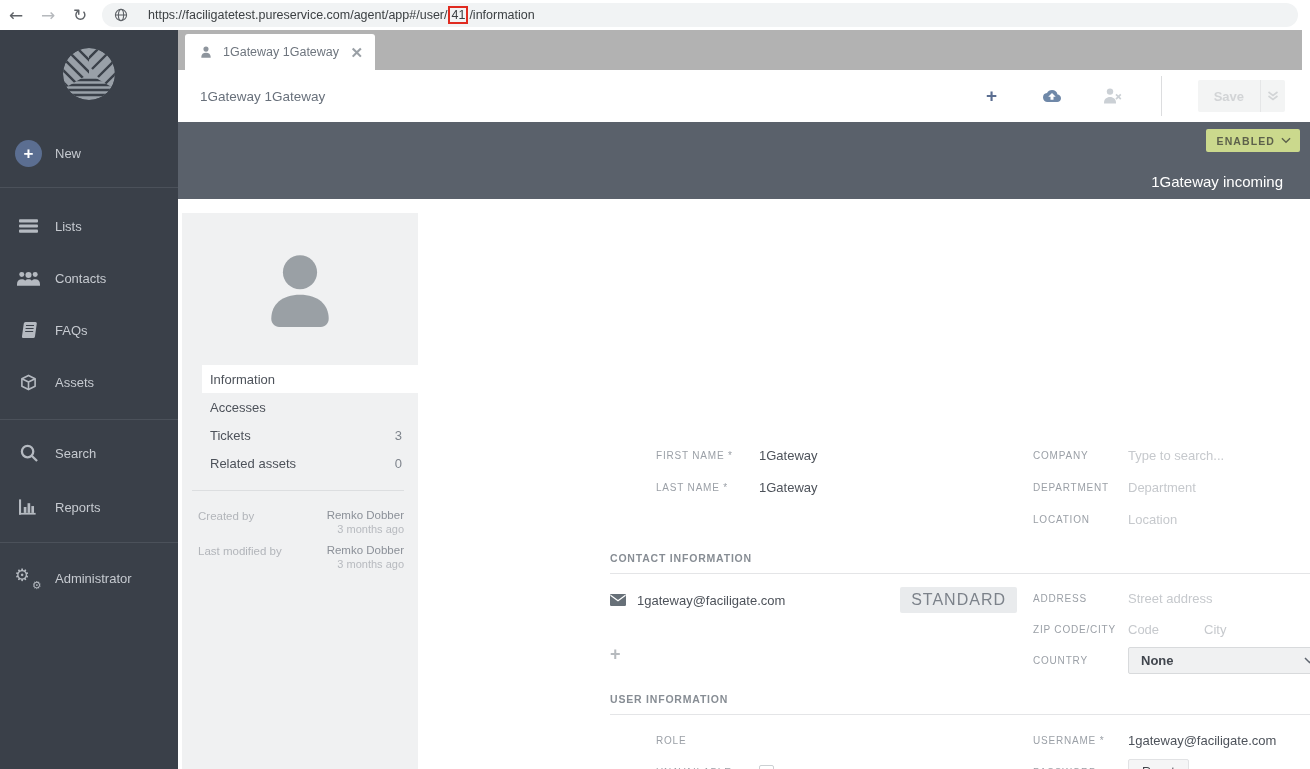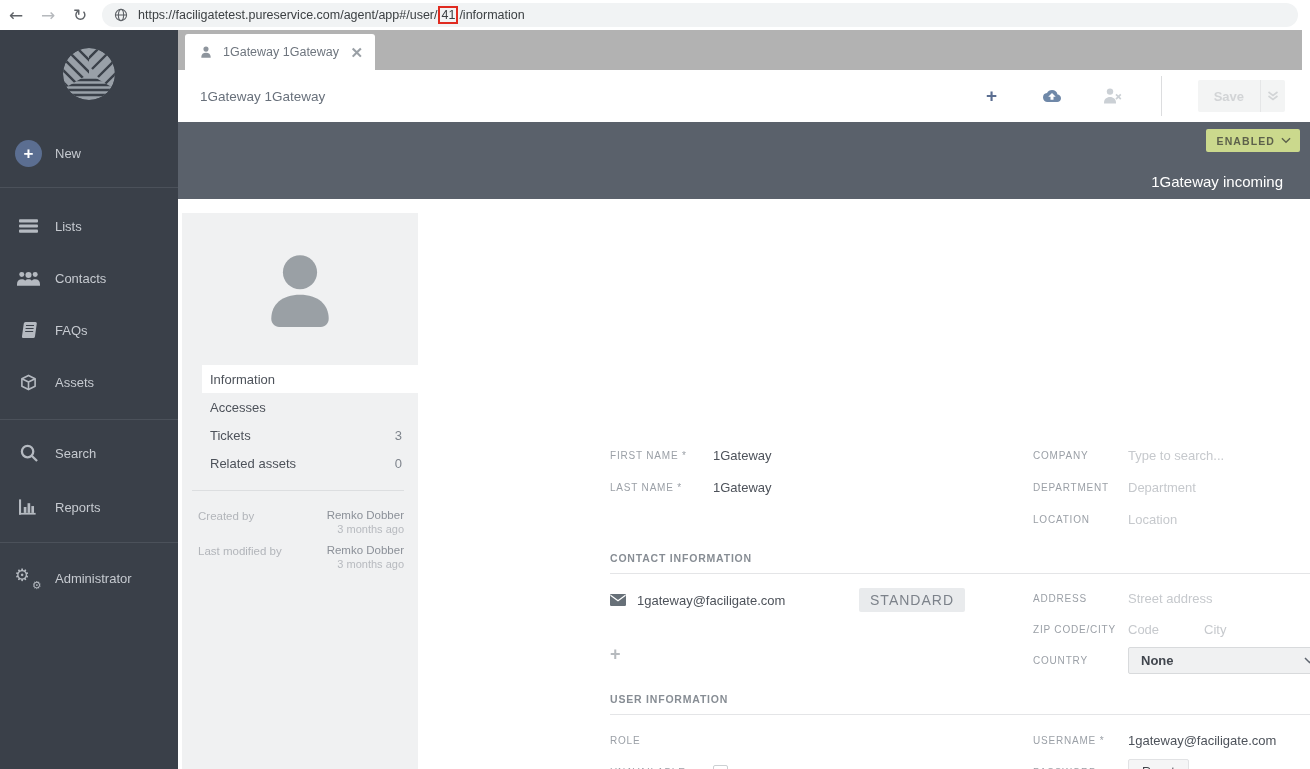--- a/index.html
+++ b/index.html
@@ -4,21 +4,21 @@
 <style>
   * { box-sizing: border-box; margin: 0; padding: 0; }
   body { font-family: "Liberation Sans", sans-serif; background:#fff; }
   .stage { position:relative; width:1310px; height:769px; overflow:hidden; background:#fff; }
 
   
   .chrome { position:absolute; left:0; top:0; width:1310px; height:30px; background:#fff; display:flex; align-items:center; }
   .nav-ic { width:32px; text-align:center; font-size:17px; color:#5f6368; cursor:pointer; font-family:"DejaVu Sans",sans-serif; }
   .nav-ic.disabled { color:#b6b9bd; }
   .omnibox { margin-left:6px; margin-right:12px; flex:1; height:24px; background:#f1f3f4; border-radius:12px; display:flex; align-items:center; padding:0 12px; }
-  .omnibox .url { font-size:12.5px; color:#3c4043; margin-left:10px; white-space:nowrap; }
+  .omnibox .url { font-size:12.5px; color:#3c4043; margin-left:20px; white-space:nowrap; }
   .url .hl { display:inline-block; border:2px solid #e02b20; padding:0 1px; margin:0 1px; line-height:14px; }
 
   
   .sidebar { position:absolute; left:0; top:30px; width:178px; height:739px; background:#3a4049; }
   .logo-wrap { position:absolute; top:17px; left:0; width:178px; text-align:center; }
   .side-item { position:absolute; left:0; width:178px; height:36px; display:flex; align-items:center; padding-left:15px; color:#c6cad0; font-size:13px; cursor:pointer; }
   .side-item .ic { width:27px; flex:none; display:flex; align-items:center; justify-content:center; color:#b5bac1; margin-right:13px; }
   .side-div { position:absolute; left:0; width:178px; height:1px; background:#4b515a; }
   .new-circle { width:27px; height:27px; border-radius:50%; background:#5b6e91; color:#fff; font-size:17px; font-weight:bold; display:flex; align-items:center; justify-content:center; line-height:1; }
   .gearwrap { position:relative; width:24px; height:20px; font-family:"DejaVu Sans",sans-serif; }
@@ -62,31 +62,31 @@
   .meta-row .mv .nm { font-size:11.5px; color:#8b9098; }
   .meta-row .mv .ago { font-size:11px; color:#b7babf; margin-top:2px; }
 
   
   .main { position:absolute; left:418px; top:213px; width:892px; height:556px; background:#fff; padding:13px 26px 0 14px; }
   .cols { display:flex; }
   .col-l { width:407px; flex:none; margin-right:16px; }
   .col-r { flex:1; }
   .frow { display:flex; align-items:center; height:32px; }
   .frow .lbl { flex:none; font-size:10px; letter-spacing:.8px; color:#9ba0a7; }
-  .col-l .lbl { width:103px; }
+  .col-l .lbl { width:103px;margin-left:46px; }
   .col-r .lbl { width:95px; }
   .fld { border:none; outline:none; background:transparent; font-family:"Liberation Sans",sans-serif; font-size:13px; color:#4d525a; flex:1; }
   .fld::placeholder { color:#c6c9cd; opacity:1; }
   .fld.sm { flex:none; }
   .plus { color:#c0c4c9; font-size:17px; font-weight:bold; cursor:pointer; line-height:1; }
   .sechead { margin-top:17px; border-bottom:1px solid #e4e5e7; padding-bottom:9px; font-size:10.5px; font-weight:bold; letter-spacing:.8px; color:#878d94; }
   .email-row { display:flex; align-items:center; margin-top:14px; height:24px; }
   .email-row .eic { color:#677078; display:flex; margin-right:11px; }
   .email-row .etxt { font-size:13px; color:#4d525a; }
-  .badge { margin-left:auto; margin-right:52px; background:#e9ebed; border-radius:2px; padding:4px 11px; font-size:14px; letter-spacing:1px; color:#7c828a; }
+  .badge { margin-left:auto; background:#e9ebed; border-radius:2px; padding:4px 11px; font-size:16px; letter-spacing:1px; color:#7c828a; }
   .addrow { margin-top:33px; height:20px; }
   .dropdown { width:198px; height:27px; background:#f0f1f2; border:1px solid #d8dadc; border-radius:2px; display:flex; align-items:center; padding:0 10px 0 12px; cursor:pointer; }
   .dropdown .dval { font-size:13px; font-weight:bold; color:#41464e; flex:1; }
   .dropdown .chev { color:#5f6670; display:flex; }
   .checkbox { width:15px; height:15px; border:1px solid #ccd0d3; border-radius:2px; background:#fff; cursor:pointer; }
   .reset-btn { height:26px; padding:0 13px; background:#f5f5f6; border:1px solid #e1e2e4; border-radius:2px; font-family:"Liberation Sans",sans-serif; font-size:12.5px; color:#3f444b; cursor:pointer; }
   .static-val { font-size:13px; color:#4d525a; }
 </style>
 </head>
 <body>

